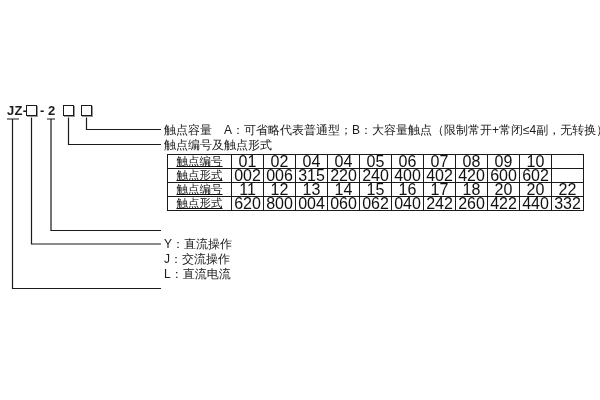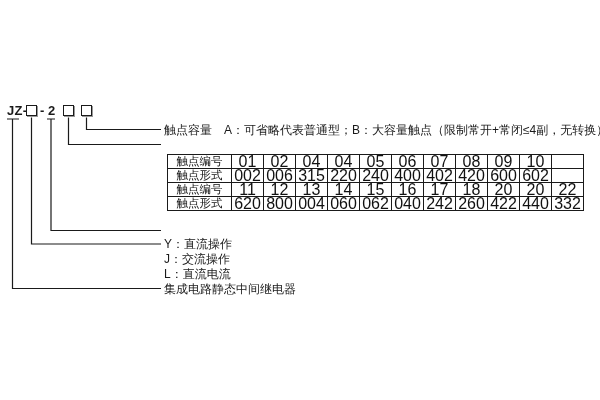--- a/index.html
+++ b/index.html
@@ -37,21 +37,21 @@
   }
   table.ctable td {
     border: 1.4px solid #1a1a1a;
     height: 13px;
     padding: 0 1px;
     font-size: 16px; line-height: 13px;
     text-align: center; vertical-align: middle;
     white-space: nowrap;
     color: #111;
   }
-  table.ctable td.hd { font-size: 11.5px; }
+  table.ctable td.hd { font-size: 11.5px; text-decoration: underline; }
   col.c0 { width: 64px; }
   col.cd { width: 32px; }
 </style>
 </head>
 <body>
 
 <div class="canvas">
 
   <svg class="lines" viewBox="0 0 600 400" xmlns="http://www.w3.org/2000/svg">
     <path d="M7 119 H19 M12.5 119 V288.5 H161"></path>
@@ -62,24 +62,24 @@
   </svg>
 
   <span class="mpart" style="left:7px; top:103px">JZ-</span>
   <span class="phbox" style="left:26px; top:105px"></span>
   <span class="mpart" style="left:40px; top:103px">-</span>
   <span class="mpart" style="left:48px; top:103px">2</span>
   <span class="phbox" style="left:63px; top:105px"></span>
   <span class="phbox" style="left:81px; top:105px"></span>
 
   <div class="lbl" style="left:164px; top:122.5px">触点容量　A：可省略代表普通型；B：大容量触点（限制常开+常闭≤4副，无转换）</div>
+  <div class="lbl" style="left:164px; top:137.5px">触点编号及触点形式</div>
   <div class="lbl" style="left:164px; top:237px">Y：直流操作</div>
   <div class="lbl" style="left:164px; top:252px">J：交流操作</div>
   <div class="lbl" style="left:164px; top:267px">L：直流电流</div>
-  <div class="lbl" style="left:164px; top:281.5px">集成电路静态中间继电器</div>
 
   <table class="ctable">
     <colgroup>
       <col class="c0">
         <col class="cd">
         <col class="cd">
         <col class="cd">
         <col class="cd">
         <col class="cd">
       <col class="cd">

